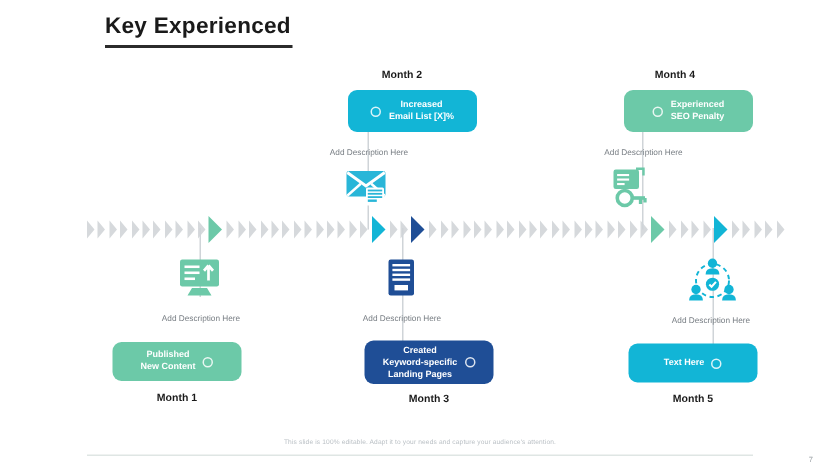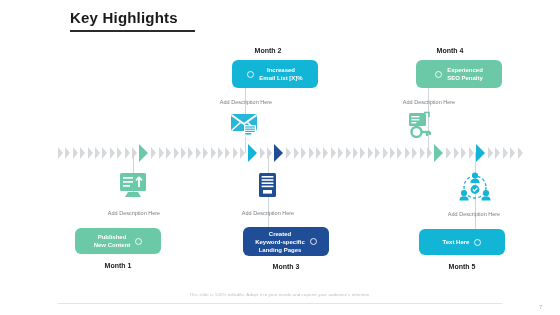--- a/index.html
+++ b/index.html
@@ -73,21 +73,21 @@
   }
   .page-num{
     position:absolute;right:18px;top:304px;font-size:5px;color:#9aa0a5;
   }
 </style>
 </head>
 <body>
 
 <div id="slide">
 
-  <div class="title">Key Highlights</div>
+  <div class="title">Key Experienced</div>
   <div class="title-rule"></div>
 
   <div class="timeline">
     <div class="chev-row" id="chev-row">
         <div class="chev" style="left: 0px; border-left-color: rgb(214, 217, 220);"></div>
         <div class="chev" style="left: 7.4px; border-left-color: rgb(214, 217, 220);"></div>
         <div class="chev" style="left: 14.8px; border-left-color: rgb(214, 217, 220);"></div>
         <div class="chev" style="left: 22.2px; border-left-color: rgb(214, 217, 220);"></div>
         <div class="chev" style="left: 29.6px; border-left-color: rgb(214, 217, 220);"></div>
         <div class="chev" style="left: 37px; border-left-color: rgb(214, 217, 220);"></div>

